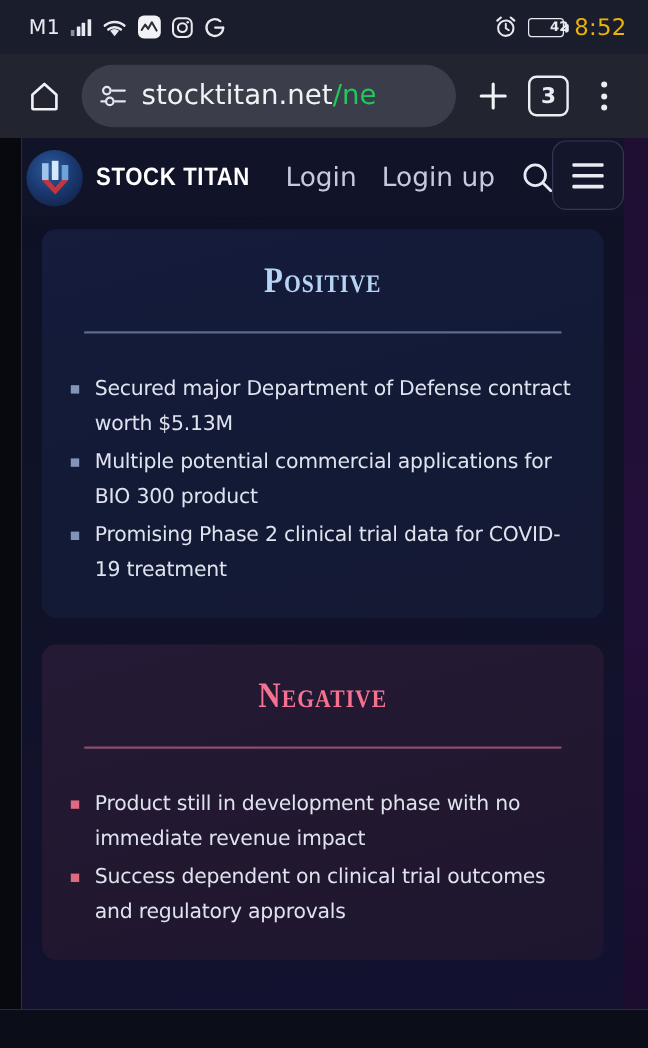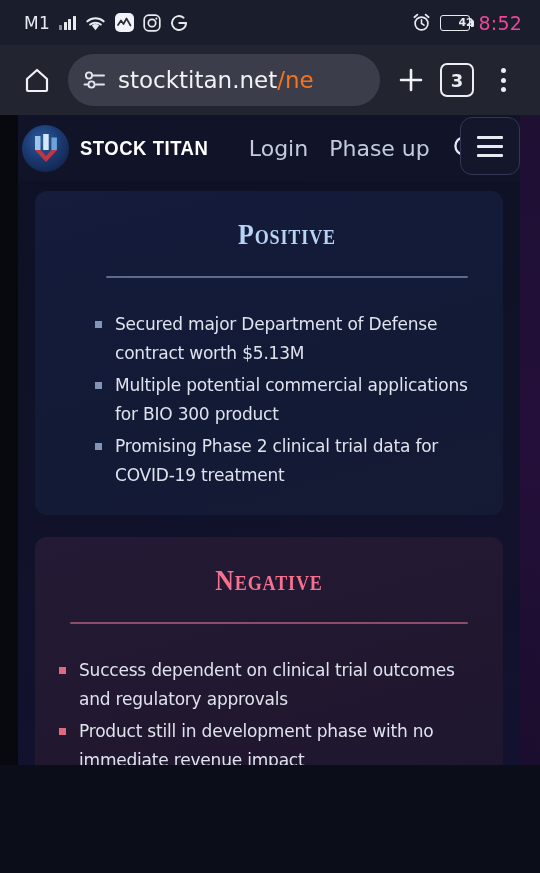--- a/index.html
+++ b/index.html
@@ -86,21 +86,21 @@
   }
   .battery span {
     font-size: 11px;
     font-weight: bold;
     color: #e8eaf0;
     font-family: "DejaVu Sans", sans-serif;
     line-height: 1;
   }
   .clock {
     font-size: 19px;
-    color: #ec4899;
+    color: #eab308;
     letter-spacing: 0.2px;
     font-family: "DejaVu Sans", sans-serif;
   }
 
   
   .browser-toolbar {
     height: 70px;
     background: #22242f;
     display: flex;
     align-items: center;
@@ -126,21 +126,21 @@
     margin: 0 8px;
     overflow: hidden;
   }
   .url-text {
     font-size: 23px;
     color: #f1f2f5;
     white-space: nowrap;
     overflow: hidden;
     font-family: "DejaVu Sans", sans-serif;
   }
-  .url-text .dim { color: #f97316; }
+  .url-text .dim { color: #22c55e; }
   .tab-count {
     width: 34px; height: 34px;
     border: 2.6px solid #eceef3;
     border-radius: 7px;
     display: flex;
     align-items: center;
     justify-content: center;
     font-size: 18px;
     font-weight: bold;
     color: #eceef3;
@@ -155,21 +155,21 @@
   .kebab i {
     width: 5px; height: 5px;
     background: #eceef3;
     border-radius: 50%;
     display: block;
   }
 
   
   .page {
     position: relative;
-    height: 650px;
+    height: 726px;
     background: #eab308;
     overflow: hidden;
   }
   .page-edge-left {
     position: absolute;
     left: 0; top: 0; bottom: 0;
     width: 18px;
     background: #07090f;
     z-index: 3;
   }
@@ -218,21 +218,21 @@
     letter-spacing: 0.6px;
     font-family: "Liberation Sans Narrow", "Liberation Sans", sans-serif;
     transform: scaleX(0.88);
     transform-origin: left center;
     white-space: nowrap;
   }
   .nav-links {
     display: flex;
     align-items: center;
     gap: 21px;
-    margin-left: 23px;
+    margin-left: 12px;
   }
   .nav-link {
     font-size: 22px;
     color: #c3cbe0;
     white-space: nowrap;
     font-family: "DejaVu Sans", sans-serif;
   }
   .search-btn {
     margin-left: 20px;
     display: flex;
@@ -261,21 +261,20 @@
   
   .content { padding: 10px 17px 0 17px; }
 
   .card {
     border-radius: 12px;
     padding: 26px 0 22px 0;
     margin-bottom: 22px;
   }
   .card.positive {
     background: linear-gradient(165deg, #151c3c 0%, #131a36 55%, #151a34 100%);
-    padding-left: 36px;
   }
   .card.negative {
     background: linear-gradient(165deg, #241a35 0%, #21172f 60%, #1e1630 100%);
   }
 
   .card-title {
     text-align: center;
     font-size: 30px;
     font-weight: bold;
     font-family: "Liberation Serif", serif;
@@ -430,21 +429,21 @@
             <rect x="12.2" y="2" width="5.5" height="16" fill="#d6e7fa"></rect>
             <rect x="20.4" y="5.5" width="5.5" height="12.5" fill="#6ea3da"></rect>
             <path d="M4 18 L15 30 L26 18 L20.4 18 L15 24 L9.5 18 Z" fill="#c2373f"></path>
           </svg>
         </span>
         <span class="brand-name">STOCK TITAN</span>
       </div>
 
       <div class="nav-links">
         <span class="nav-link">Login</span>
-        <span class="nav-link">Phase up</span>
+        <span class="nav-link">Login up</span>
       </div>
 
       <div class="search-btn">
         <span>
           <svg class="icon-svg" width="32" height="32" viewBox="0 0 32 32">
             <circle cx="14" cy="14" r="8.6" stroke="#e4e9f4" stroke-width="2.3" fill="none"></circle>
             <path d="M20.3 20.3 L27 27" stroke="#e4e9f4" stroke-width="2.3" stroke-linecap="round"></path>
           </svg>
         </span>
       </div>
@@ -467,20 +466,20 @@
           <li>Secured major Department of Defense contract worth $5.13M</li>
           <li>Multiple potential commercial applications for BIO 300 product</li>
           <li>Promising Phase 2 clinical trial data for COVID-19 treatment</li>
         </ul>
       </div>
 
       <div class="card negative">
         <div class="card-title">Negative</div>
         <div class="card-divider"></div>
         <ul class="bullets">
+          <li>Product still in development phase with no immediate revenue impact</li>
           <li>Success dependent on clinical trial outcomes and regulatory approvals</li>
-          <li>Product still in development phase with no immediate revenue impact</li>
         </ul>
       </div>
 
     </div>
   </div>
 </div>
 
 </body></html>

